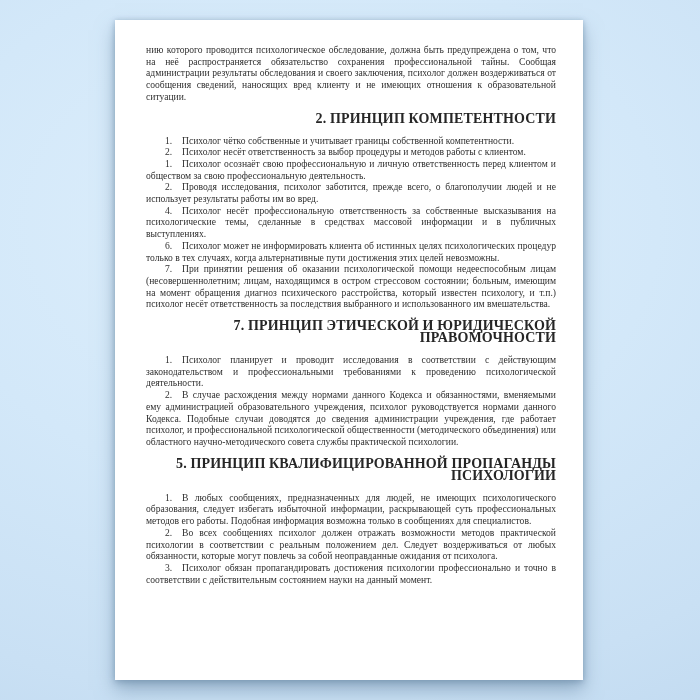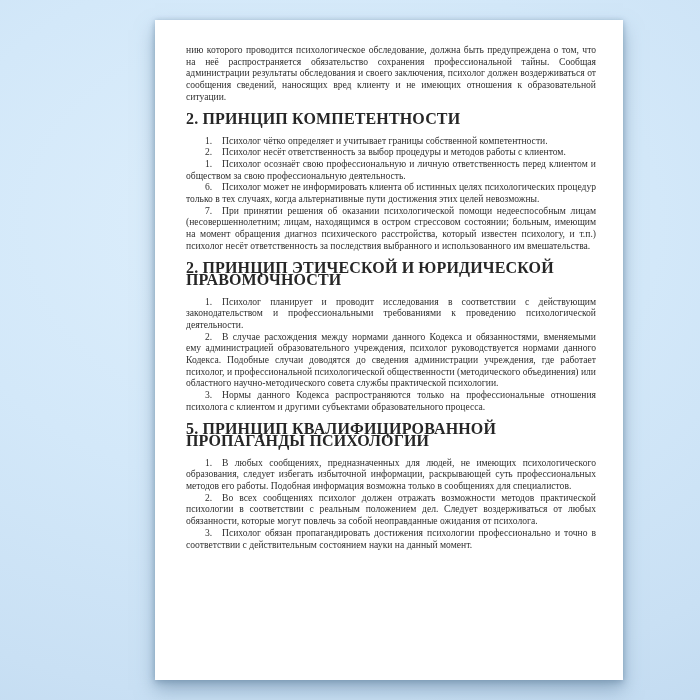--- a/index.html
+++ b/index.html
@@ -27,31 +27,30 @@
     box-shadow:
       0 10px 18px rgba(96, 128, 158, 0.50),
       0 3px 7px rgba(96, 128, 158, 0.38),
       0 0 4px rgba(110, 140, 170, 0.30);
     color: #2f2f2f;
     font-size: 9.6px;
     line-height: 11.7px;
     overflow: hidden;
     -webkit-hyphens: auto;
     hyphens: auto;
-    margin-left: 40px;
   }
   .intro {
     margin: 0;
     text-align: justify;
   }
   .sec-heading {
-    font-size: 16px;
+    font-size: 14px;
     line-height: 12px;
     font-weight: bold;
-    text-align: left;
+    text-align: right;
     color: #262626;
     margin: 10px 0 10px 0;
     letter-spacing: 0.15px;
     -webkit-hyphens: none;
     hyphens: none;
   }
   .item {
     margin: 0;
     text-align: justify;
     text-indent: 19px;
@@ -63,28 +62,29 @@
   }
 </style>
 </head>
 <body>
 
 <div class="scene">
   <div class="paper">
     <p class="intro">нию которого проводится психологическое обследование, должна быть предупреждена о том, что на неё распространяется обязательство сохранения профессиональной тайны. Сообщая администрации результаты обследования и своего заключения, психолог должен воздерживаться от сообщения сведений, наносящих вред клиенту и не имеющих отношения к образовательной ситуации.</p>
     <div id="sections">
         <h2 class="sec-heading">2. ПРИНЦИП КОМПЕТЕНТНОСТИ</h2>
-        <p class="item"><span class="num">1.</span><span>Психолог чётко определяет и учитывает границы собственной компетентности.</span></p>
+        <p class="item"><span class="num">1.</span><span>Психолог чётко собственные и учитывает границы собственной компетентности.</span></p>
         <p class="item"><span class="num">2.</span><span>Психолог несёт ответственность за выбор процедуры и методов работы с клиентом.</span></p>
         <p class="item"><span class="num">1.</span><span>Психолог осознаёт свою профессиональную и личную ответственность перед клиентом и обществом за свою профессиональную деятельность.</span></p>
+        <p class="item"><span class="num">2.</span><span>Проводя исследования, психолог заботится, прежде всего, о благополучии людей и не использует результаты работы им во вред.</span></p>
+        <p class="item"><span class="num">4.</span><span>Психолог несёт профессиональную ответственность за собственные высказывания на психологические темы, сделанные в средствах массовой информации и в публичных выступлениях.</span></p>
         <p class="item"><span class="num">6.</span><span>Психолог может не информировать клиента об истинных целях психологических процедур только в тех случаях, когда альтернативные пути достижения этих целей невозможны.</span></p>
         <p class="item"><span class="num">7.</span><span>При принятии решения об оказании психологической помощи недееспособным лицам (несовершеннолетним; лицам, находящимся в остром стрессовом состоянии; больным, имеющим на момент обращения диагноз психического расстройства, который известен психологу, и т.п.) психолог несёт ответственность за последствия выбранного и использованного им вмешательства.</span></p>
-        <h2 class="sec-heading">2. ПРИНЦИП ЭТИЧЕСКОЙ И ЮРИДИЧЕСКОЙ ПРАВОМОЧНОСТИ</h2>
+        <h2 class="sec-heading">7. ПРИНЦИП ЭТИЧЕСКОЙ И ЮРИДИЧЕСКОЙ ПРАВОМОЧНОСТИ</h2>
         <p class="item"><span class="num">1.</span><span>Психолог планирует и проводит исследования в соответствии с действующим законодательством и профессиональными требованиями к проведению психологической деятельности.</span></p>
         <p class="item"><span class="num">2.</span><span>В случае расхождения между нормами данного Кодекса и обязанностями, вменяемыми ему администрацией образовательного учреждения, психолог руководствуется нормами данного Кодекса. Подобные случаи доводятся до сведения администрации учреждения, где работает психолог, и профессиональной психологической общественности (методического объединения) или областного научно-методического совета службы практической психологии.</span></p>
-        <p class="item"><span class="num">3.</span><span>Нормы данного Кодекса распространяются только на профессиональные отношения психолога с клиентом и другими субъектами образовательного процесса.</span></p>
         <h2 class="sec-heading">5. ПРИНЦИП КВАЛИФИЦИРОВАННОЙ ПРОПАГАНДЫ ПСИХОЛОГИИ</h2>
         <p class="item"><span class="num">1.</span><span>В любых сообщениях, предназначенных для людей, не имеющих психологического образования, следует избегать избыточной информации, раскрывающей суть профессиональных методов его работы. Подобная информация возможна только в сообщениях для специалистов.</span></p>
         <p class="item"><span class="num">2.</span><span>Во всех сообщениях психолог должен отражать возможности методов практической психологии в соответствии с реальным положением дел. Следует воздерживаться от любых обязанности, которые могут повлечь за собой неоправданные ожидания от психолога.</span></p>
         <p class="item"><span class="num">3.</span><span>Психолог обязан пропагандировать достижения психологии профессионально и точно в соответствии с действительным состоянием науки на данный момент.</span></p>
       </div>
   </div>
 </div>
 
 </body></html>

